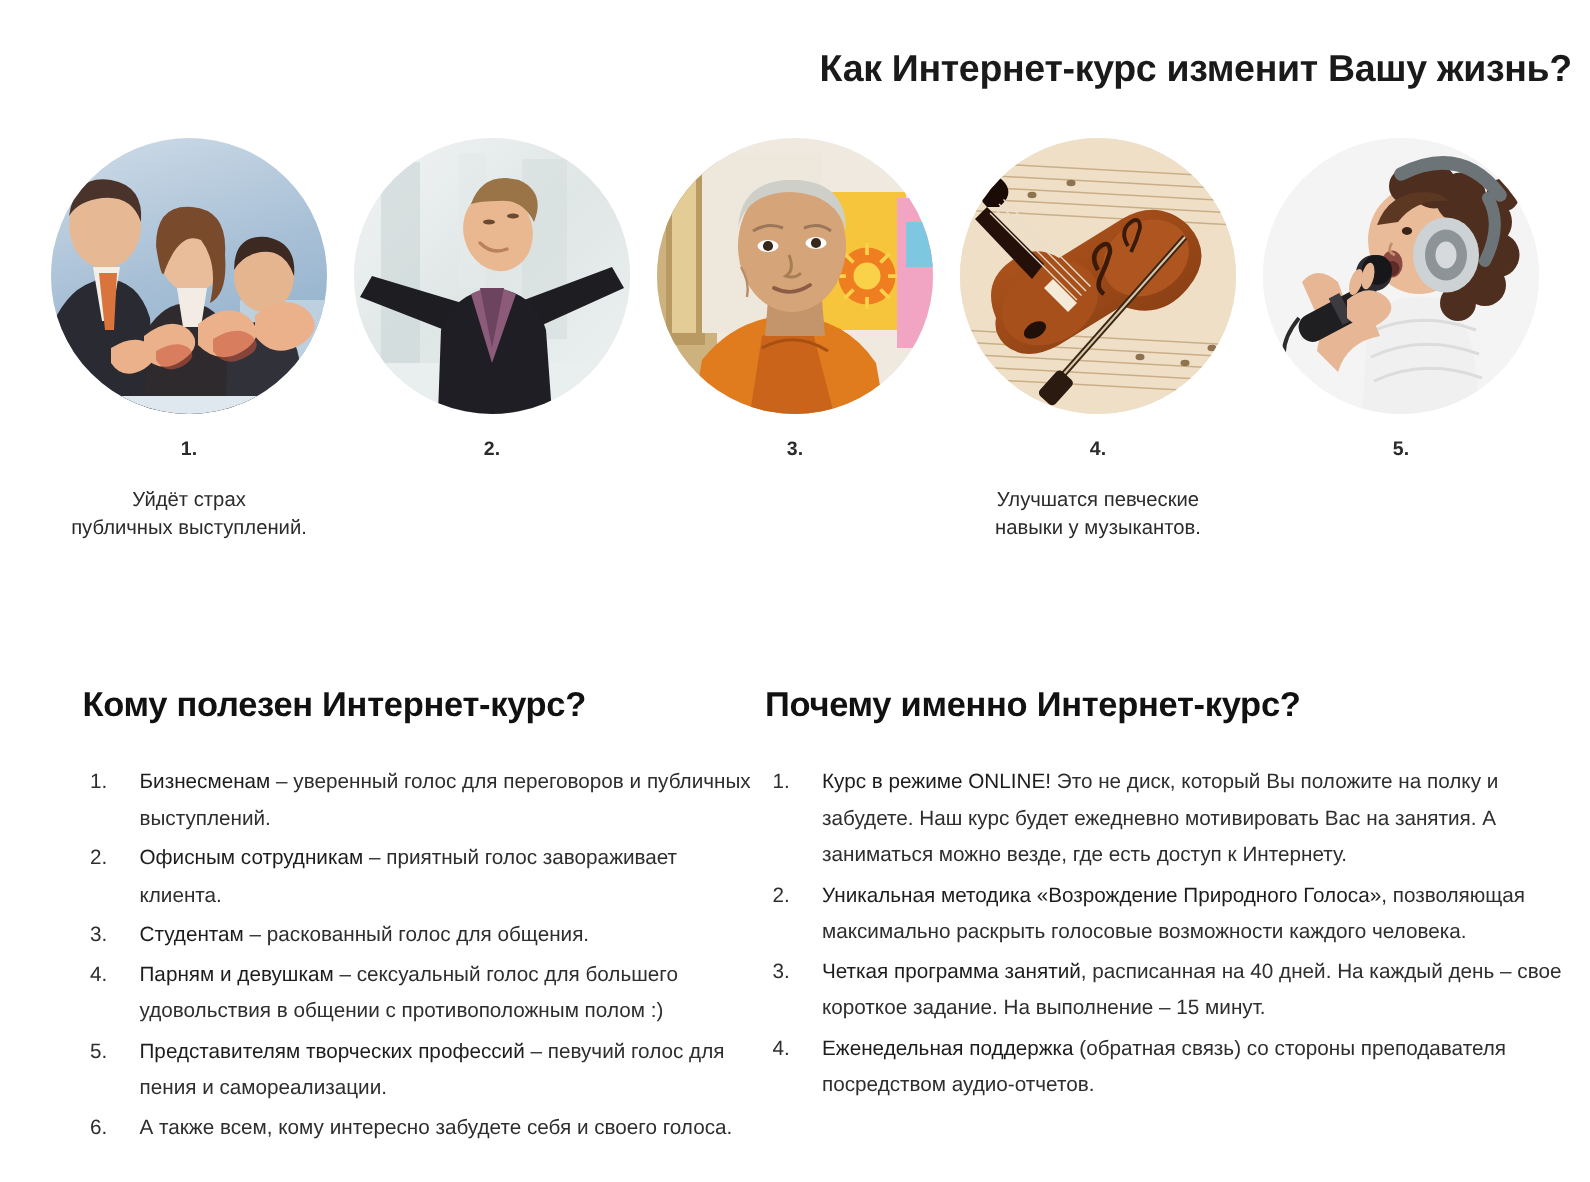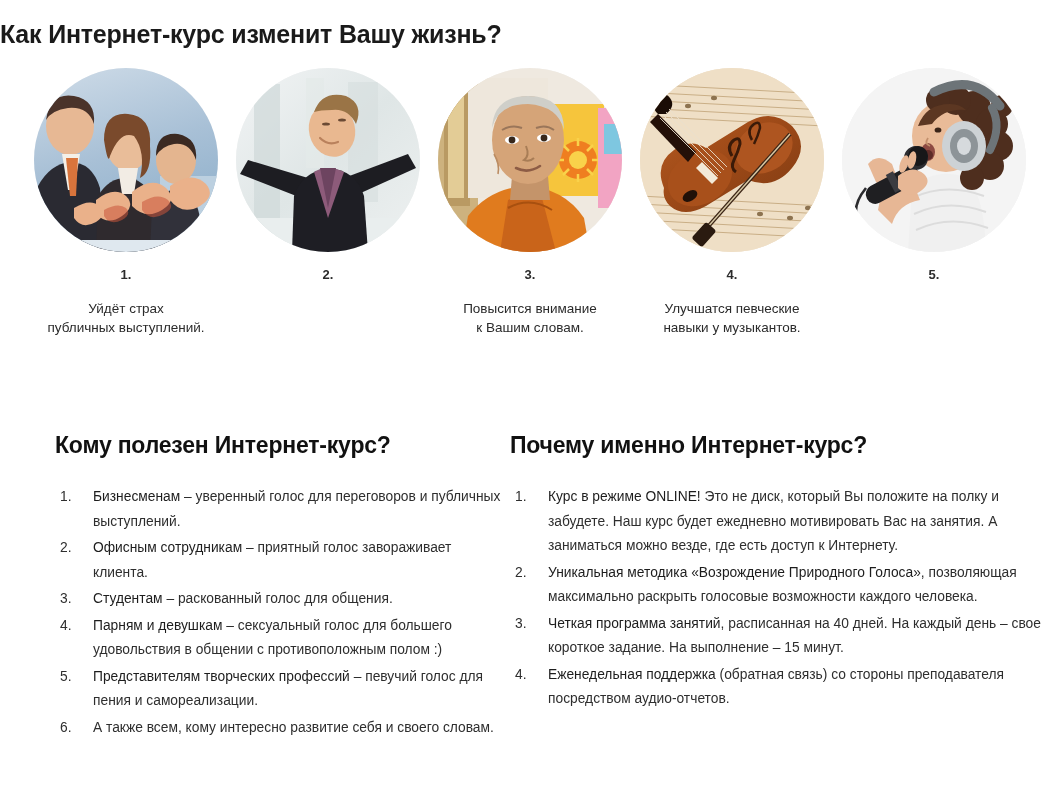--- a/index.html
+++ b/index.html
@@ -11,26 +11,26 @@
     width: 1060px;
     height: 788px;
     font-family: "Liberation Sans", sans-serif;
     color: #2b2b2b;
     overflow: hidden;
     position: relative;
   }
 
   
   .page-title {
-    text-align: left;
+    text-align: right;
     font-size: 25px;
     font-weight: bold;
     letter-spacing: -0.2px;
     color: #1a1a1a;
-    margin: 0;
+    margin: 12px;
     padding-top: 20px;
     height: 34px;
   }
 
   
   .benefits {
     display: flex;
     justify-content: center;
     align-items: flex-start;
     gap: 6px;
@@ -236,22 +236,20 @@
         <ellipse cx="106" cy="70" rx="7" ry="4" fill="#fff"></ellipse>
         <ellipse cx="106" cy="70" rx="3.4" ry="3.4" fill="#38281c"></ellipse>
         <path d="M64 62 q10 -6 20 -2" stroke="#9a765a" stroke-width="2" fill="none"></path>
         <path d="M98 60 q10 -4 18 2" stroke="#9a765a" stroke-width="2" fill="none"></path>
         <path d="M88 78 q4 10 -2 14 q6 2 10 -2" stroke="#a87d56" stroke-width="2" fill="none"></path>
         <path d="M78 100 q12 6 24 -2" stroke="#8d5c45" stroke-width="2.6" fill="none" stroke-linecap="round"></path>
         <path d="M56 86 q6 10 4 20" stroke="#bb8d64" stroke-width="1.6" fill="none"></path>
       </svg>
     </div>
     <div class="benefit-num">3.</div>
-    <div class="benefit-text">Повысится внимание
-к Вашим словам.</div>
   </div>
 
   <div class="benefit">
     <div class="photo">
       <svg viewBox="0 0 184 184" preserveAspectRatio="xMidYMid slice">
         <defs>
           <linearGradient id="wood" x1="0" y1="0" x2="1" y2="1">
             <stop offset="0" stop-color="#b4591f"></stop>
               <stop offset="0.45" stop-color="#9e4a18"></stop>
               <stop offset="1" stop-color="#7e3a12"></stop>
@@ -386,21 +384,21 @@
       <li>
         <span class="marker">4.</span>
         <b>Парням и девушкам</b><span> – сексуальный голос для большего удовольствия в общении с противоположным полом :)</span>
       </li>
       <li>
         <span class="marker">5.</span>
         <b>Представителям творческих профессий</b><span> – певучий голос для пения и самореализации.</span>
       </li>
       <li>
         <span class="marker">6.</span>
-        <b></b><span>А также всем, кому интересно развитие себя и своего словам.</span>
+        <b></b><span>А также всем, кому интересно забудете себя и своего голоса.</span>
       </li>
     </ol>
   </div>
 
   <div class="col col-right">
     <h2 class="col-heading">Почему именно Интернет-курс?</h2>
     <ol class="items">
       <li>
         <span class="marker">1.</span>
         <b>Курс в режиме ONLINE!</b><span> Это не диск, который Вы положите на полку и забудете. Наш курс будет ежедневно мотивировать Вас на занятия. А заниматься можно везде, где есть доступ к Интернету.</span>

